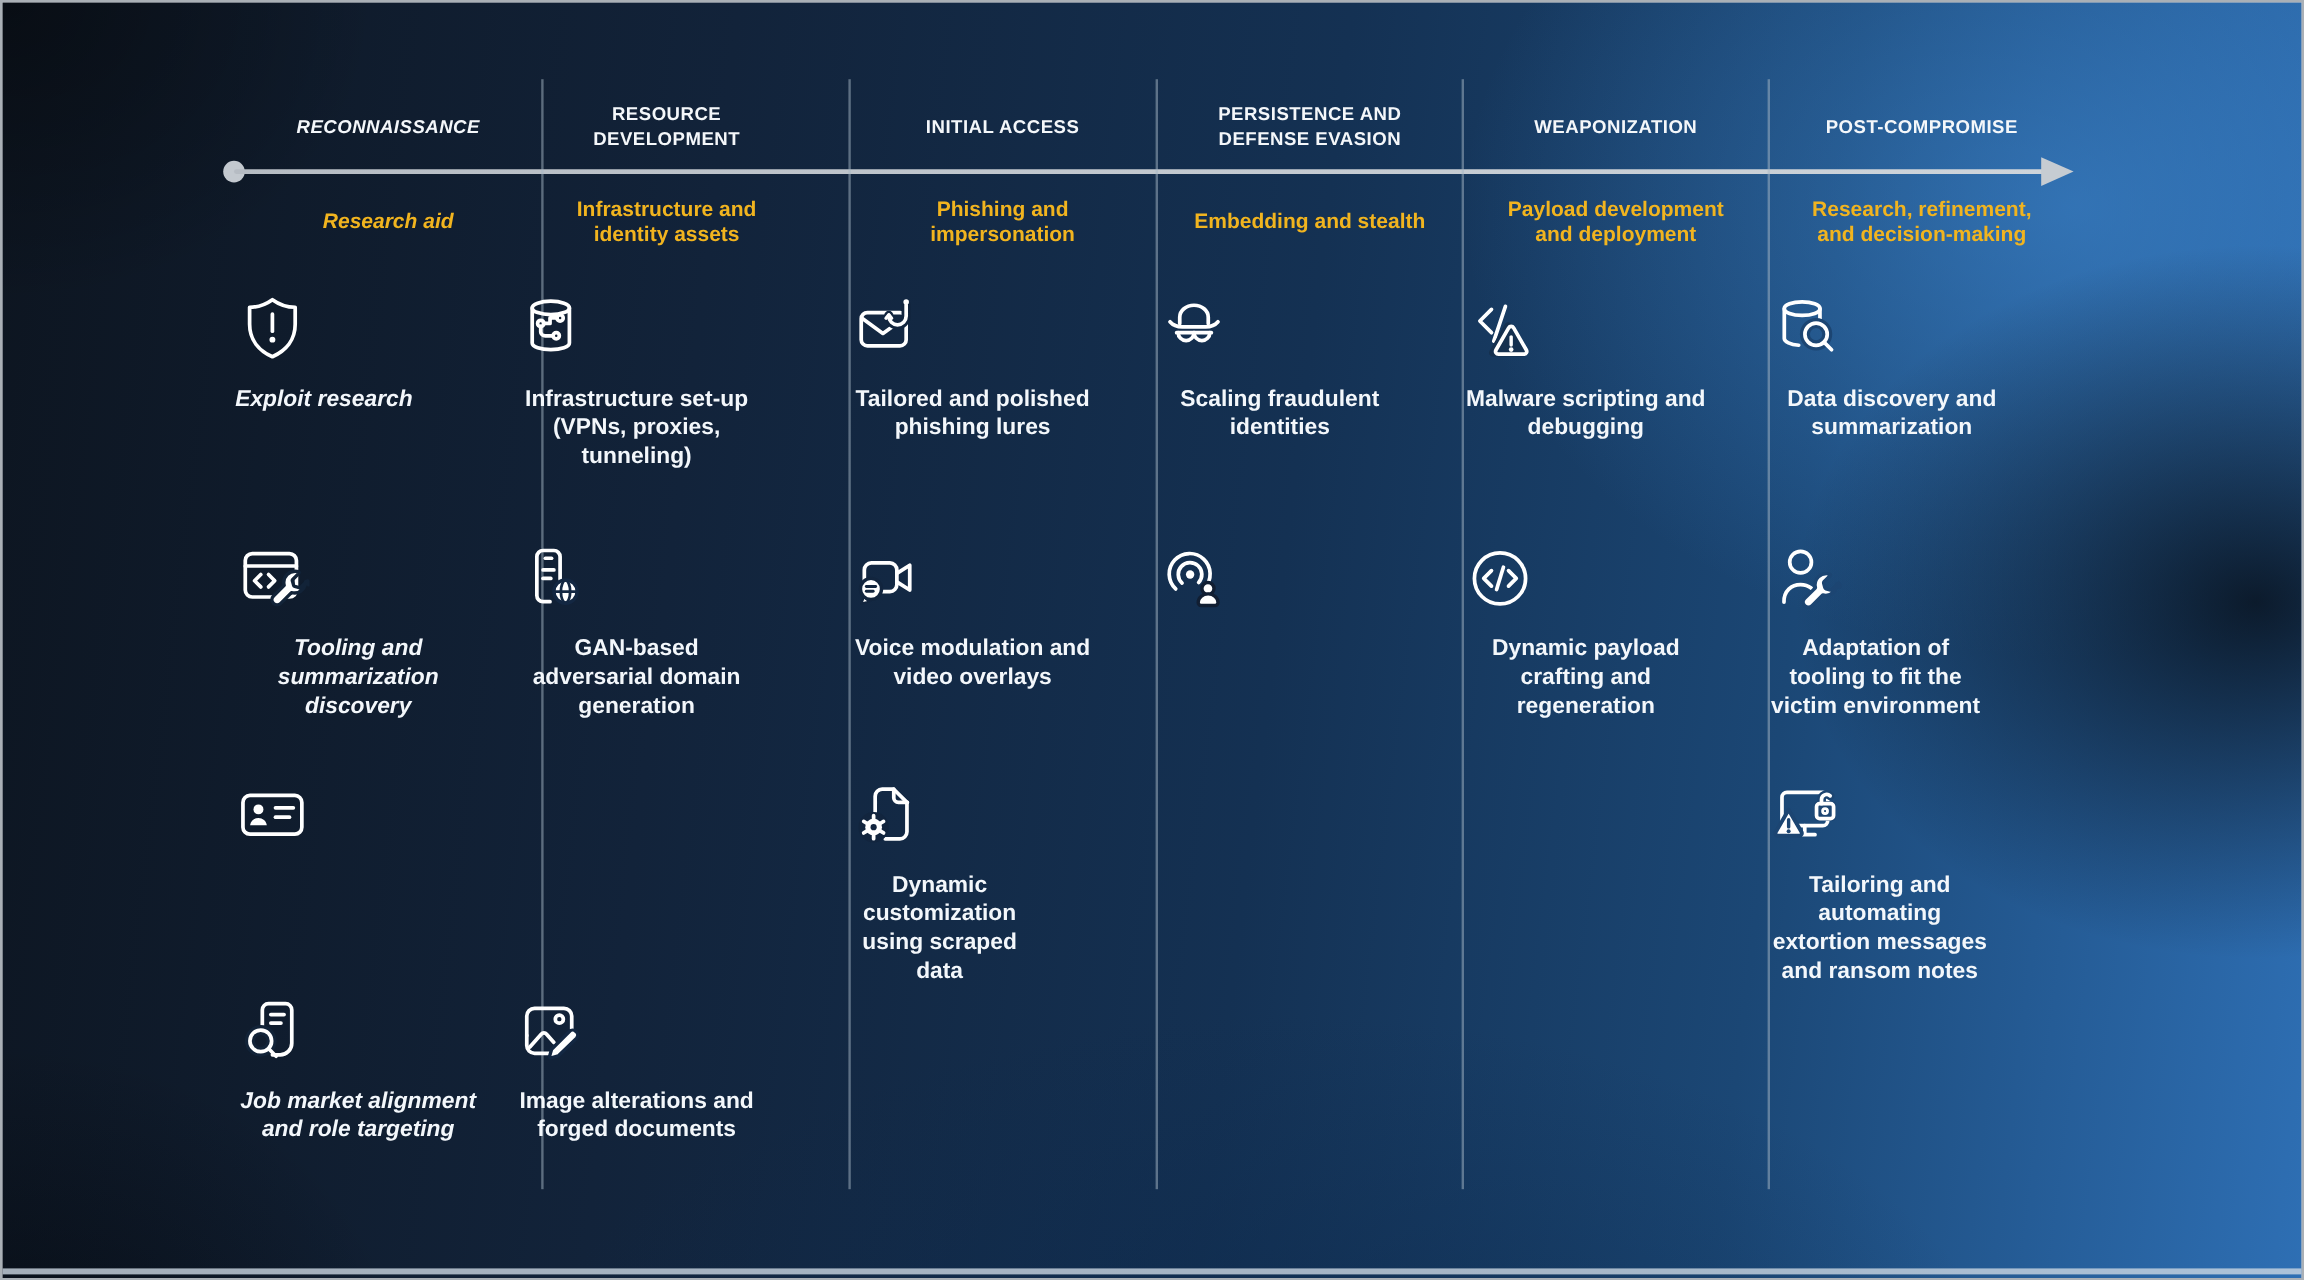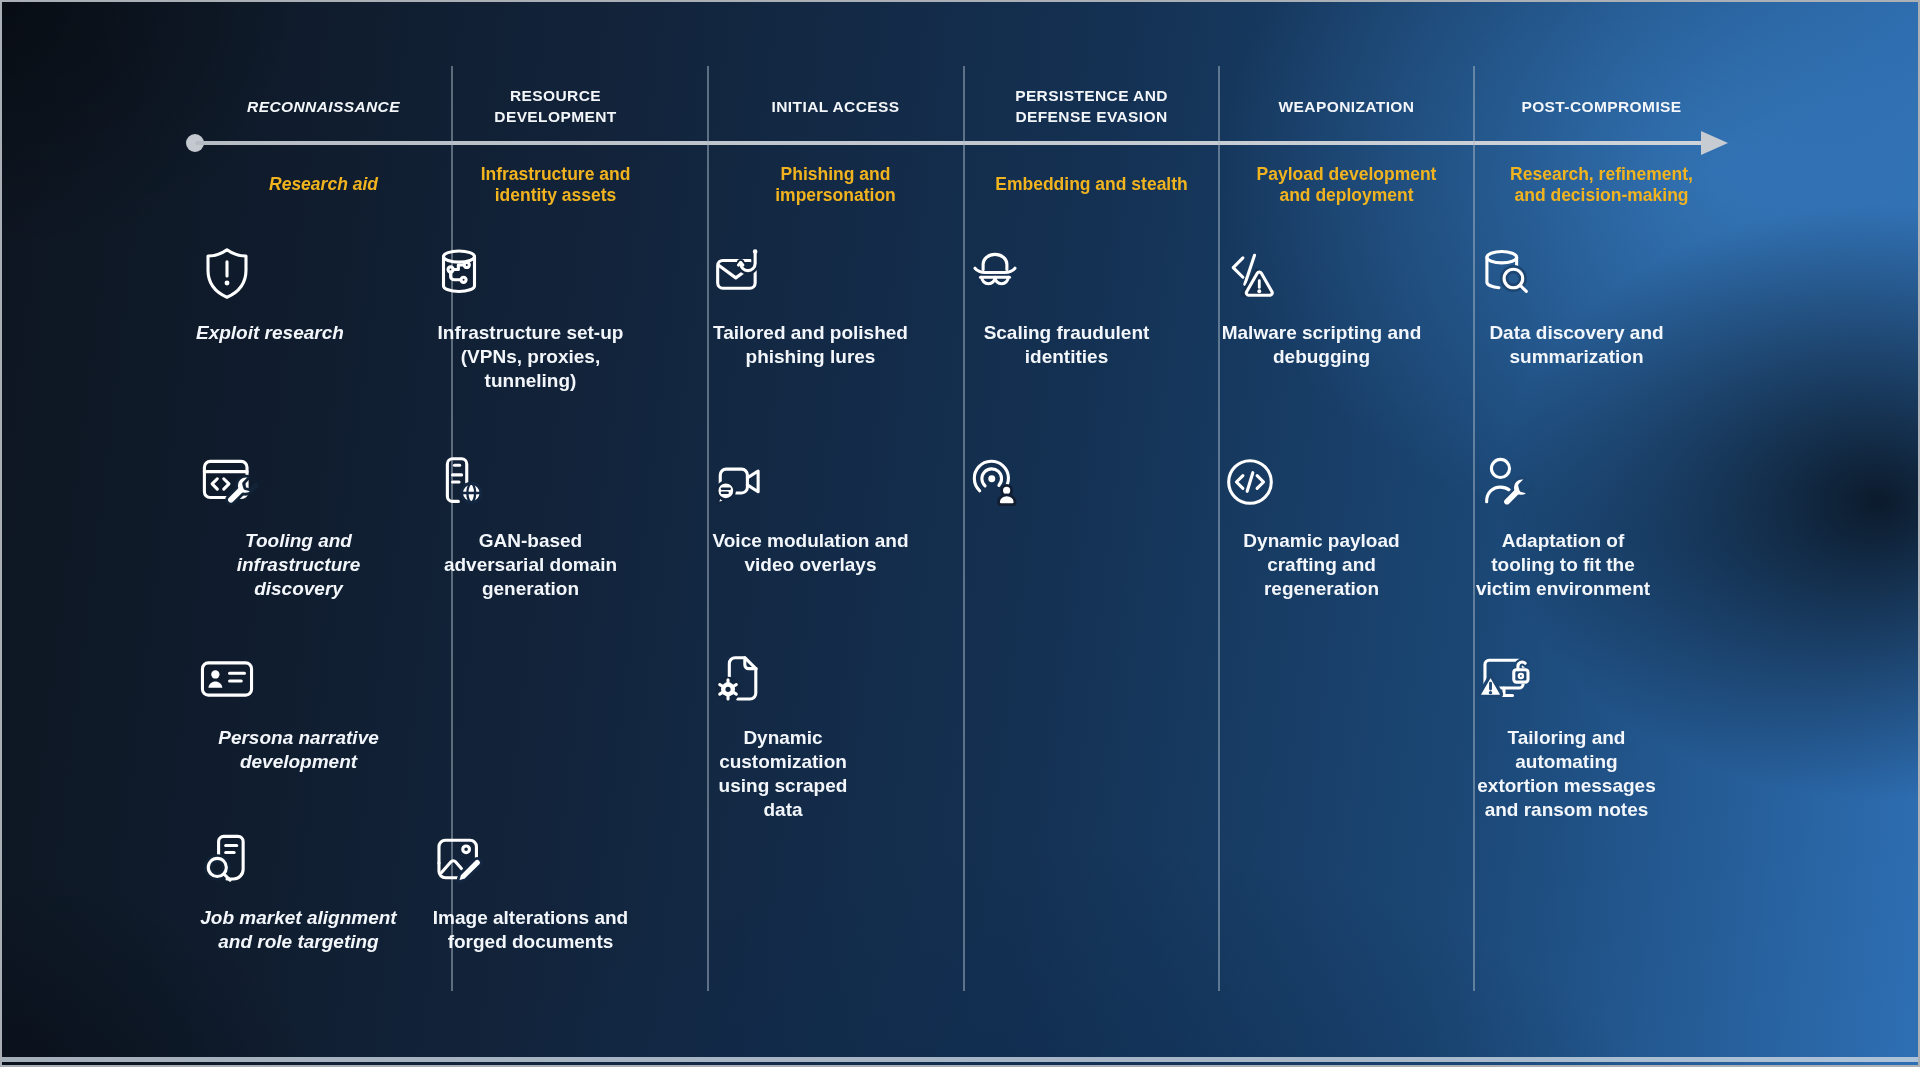--- a/index.html
+++ b/index.html
@@ -84,32 +84,31 @@
     </div>
 
     <div class="slot slot-2">
       <svg class="icon" viewBox="0 0 48 48">
         <rect x="6.5" y="8" width="33" height="28" rx="4.5"></rect>
         <line x1="6.5" y1="16" x2="39.5" y2="16"></line>
         <polyline points="16.5,21.5 12.5,25.5 16.5,29.5"></polyline>
         <polyline points="21.5,21.5 25.5,25.5 21.5,29.5"></polyline>
         <path class="sh" d="M45.4 26.1c0 1.9-.7 3.8-2.1 5.2-1.9 1.9-4.6 2.5-7 1.9l-6.9 6.9a3.3 3.3 0 1 1-4.7-4.7l6.9-6.9c-.6-2.4 0-5.1 1.9-7 1.4-1.4 3.3-2.1 5.2-2.1.7 0 1.4.1 2.1.3.5.1.6.7.2 1.1l-3.9 3.9c-.2.2-.3.6-.2.9l.8 2.9c.1.3.4.6.7.7l2.9.8c.3.1.7 0 .9-.2l3.9-3.9c.4-.4 1-.3 1.1.2.2.7.2 1.3.2 2z"></path>
       </svg>
-      <div class="item-label">Tooling and infrastructure discovery</div>
+      <div class="item-label">Tooling and summarization discovery</div>
     </div>
 
     <div class="slot slot-3">
       <svg class="icon" viewBox="0 0 48 48">
         <rect x="5" y="11.5" width="38" height="25" rx="4.5"></rect>
         <circle class="sw" cx="15" cy="20.5" r="3.2"></circle>
         <path class="sw" d="M9.6 30.8c.4-3 2.7-4.8 5.4-4.8s5 1.8 5.4 4.8z"></path>
         <line x1="26" y1="19.5" x2="37.5" y2="19.5"></line>
         <line x1="26" y1="25.5" x2="35" y2="25.5"></line>
       </svg>
-      <div class="item-label">Persona narrative development</div>
     </div>
 
     <div class="slot slot-4">
       <svg class="icon" viewBox="0 0 48 48">
         <path d="M17.5 25V10.5a4 4 0 0 1 4-4h11a4 4 0 0 1 4 4V32a7.5 7.5 0 0 1-7.5 7.5h-5"></path>
         <line x1="23" y1="13.5" x2="31.5" y2="13.5"></line>
         <line x1="23" y1="19" x2="29.5" y2="19"></line>
         <circle class="hl" cx="16.5" cy="30.5" r="7" style="stroke-width:6.5"></circle>
         <circle cx="16.5" cy="30.5" r="7"></circle>
         <line x1="21.6" y1="35.6" x2="26.4" y2="40.4"></line>

